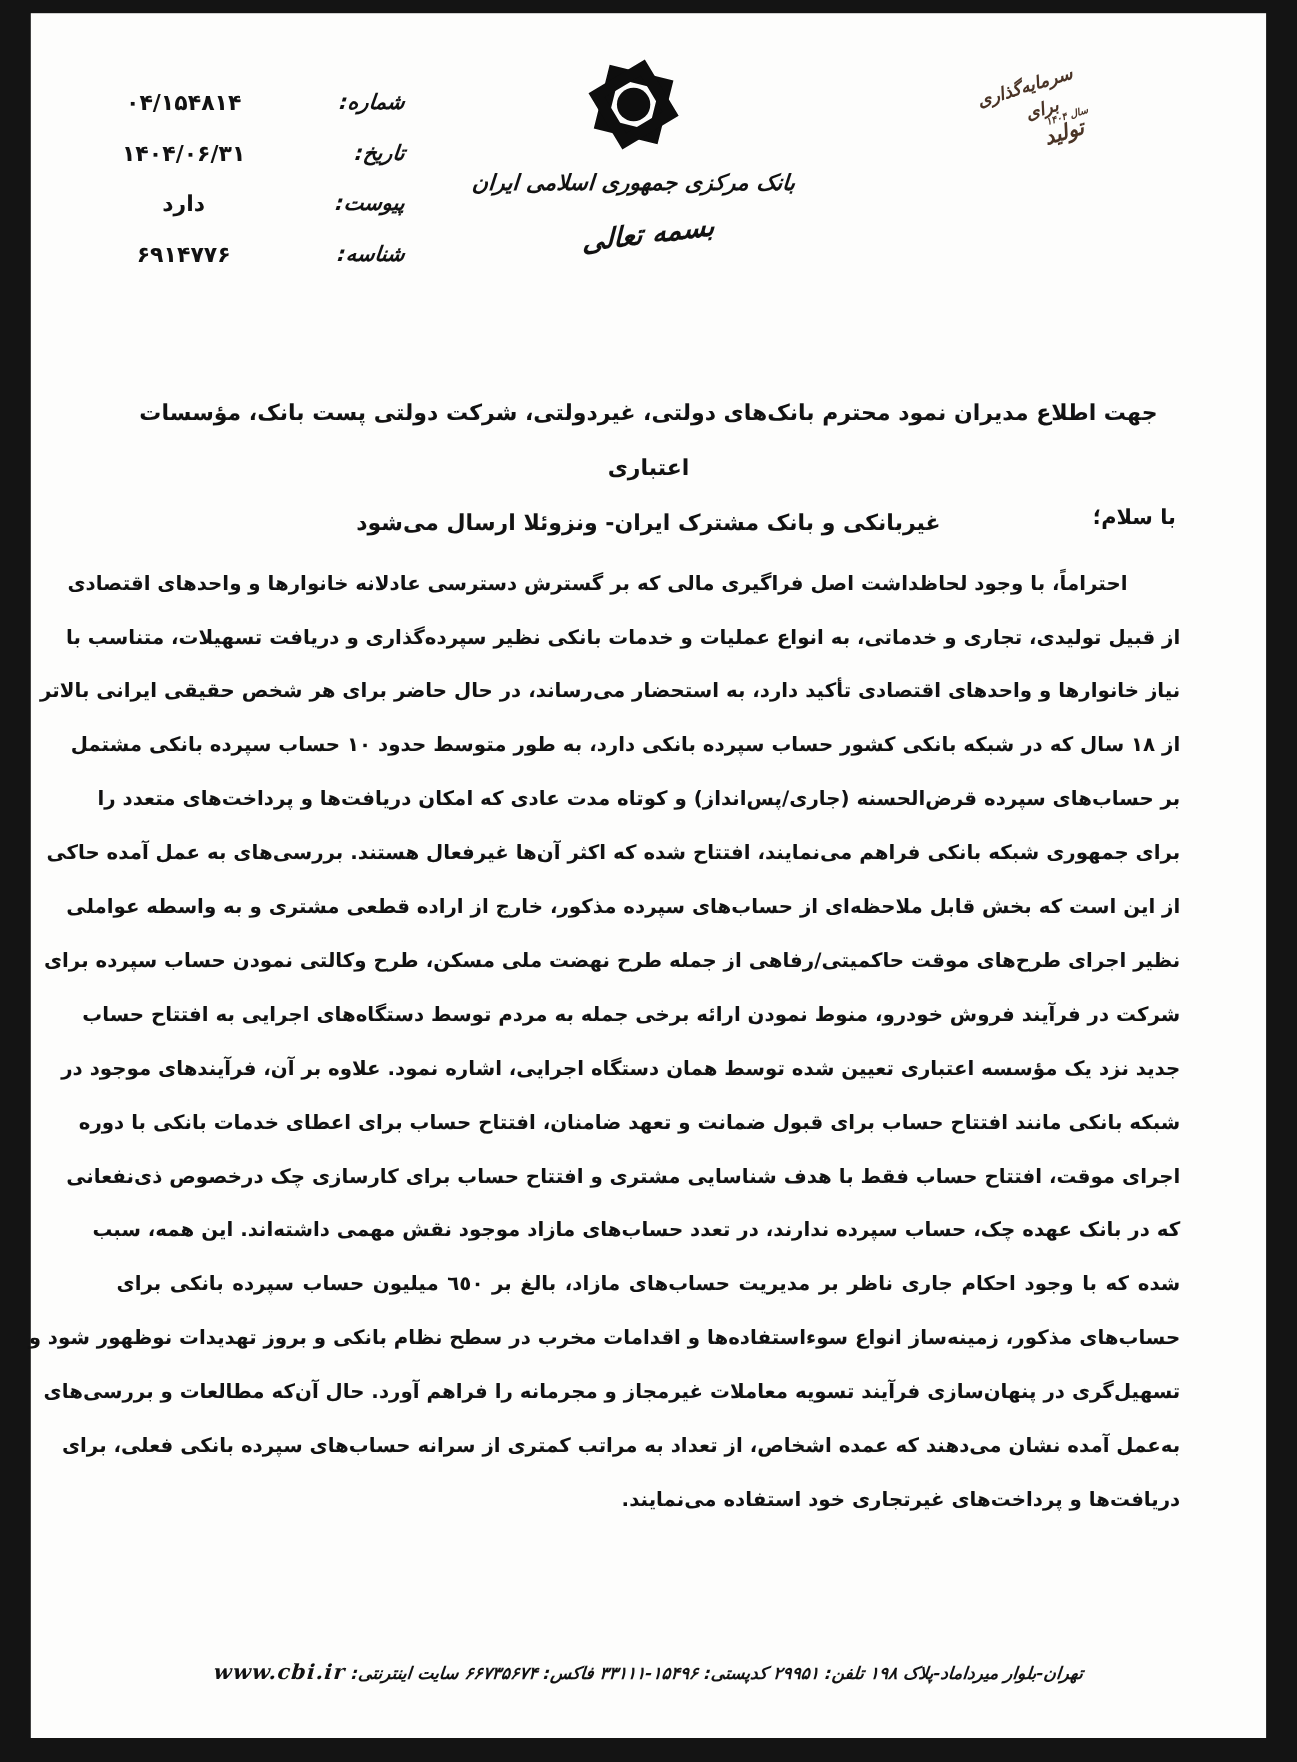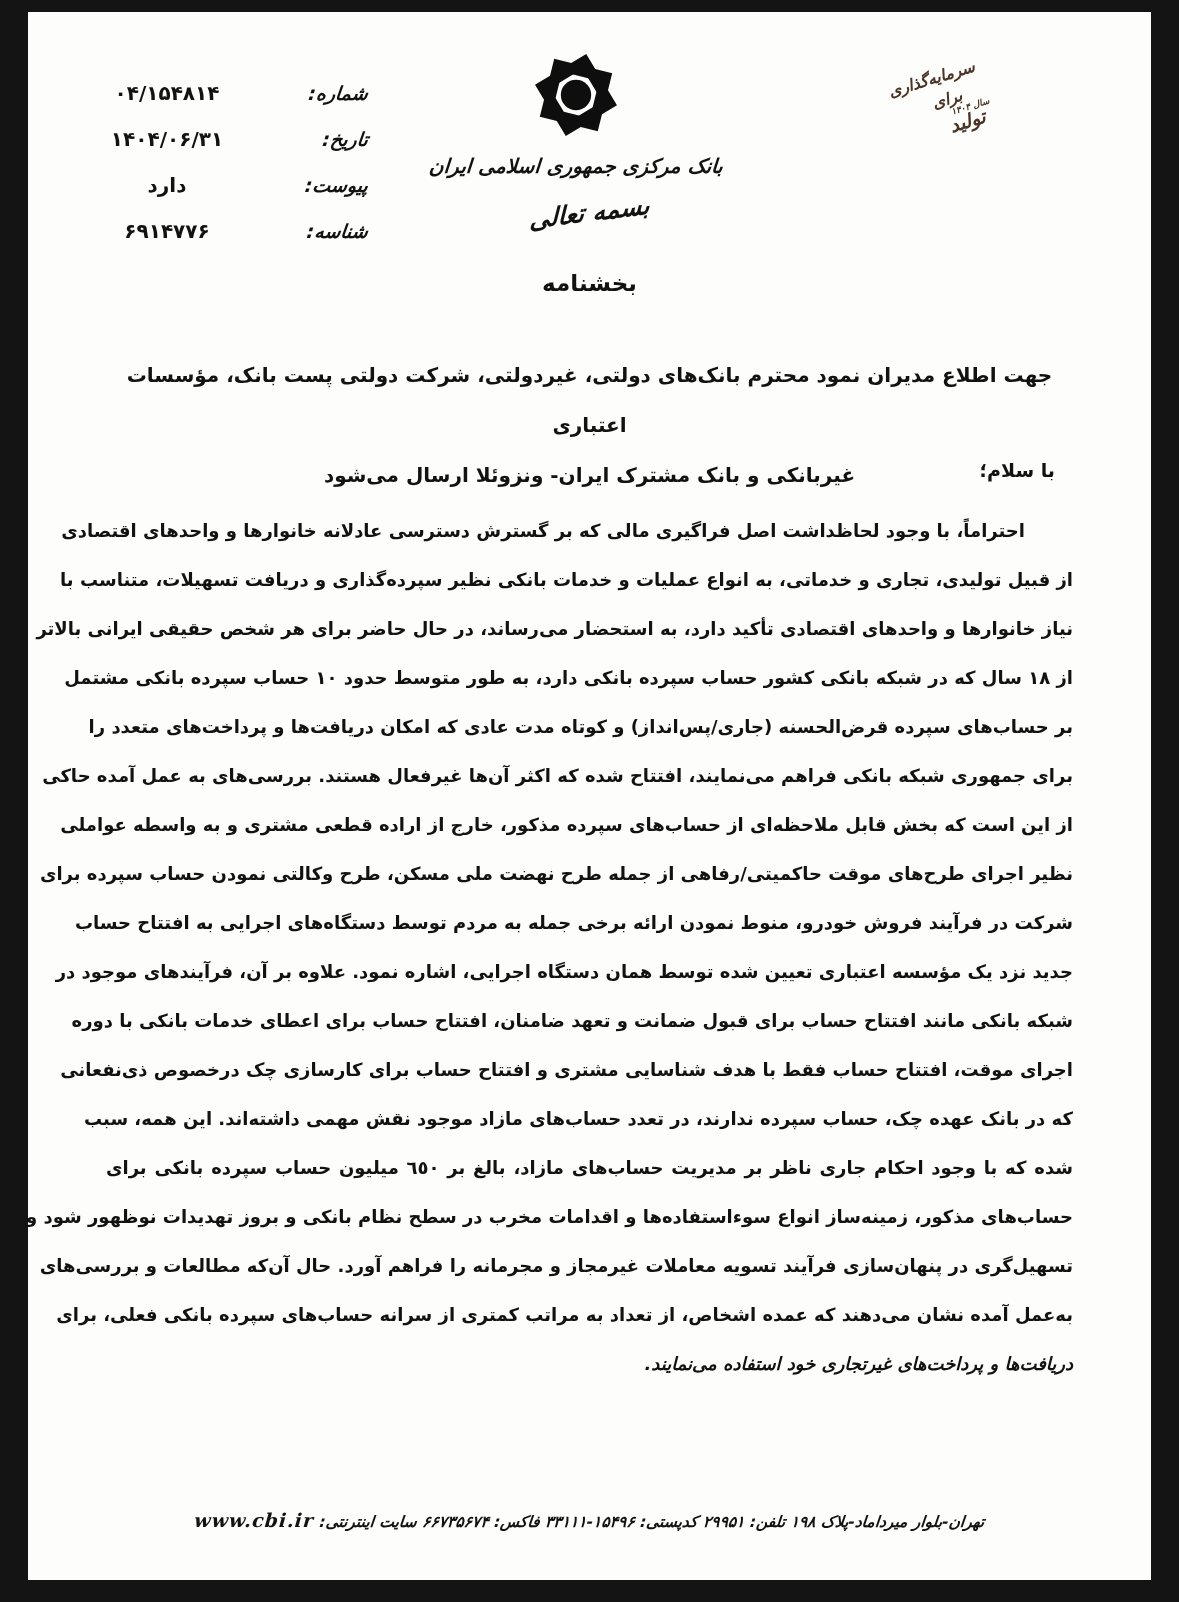--- a/index.html
+++ b/index.html
@@ -70,35 +70,35 @@
   
   .addressee {
     position:absolute; top:338px; left:0; right:0;
     padding:0 95px;
     text-align:center; font-weight:bold; font-size:20px;
   }
   .addr-line { line-height:50px; }
 
   
   .salutation {
-    position:absolute; top:447px; right:96px;
+    position:absolute; top:447px; right:82px;
     font-weight:bold; font-size:19px;
   }
 
   
   .body-text { position:absolute; top:494px; left:78px; right:78px; }
   .body-line {
     height:49px; line-height:49px;
     font-weight:bold; font-size:18px;
     white-space:nowrap;
     text-align:justify; text-align-last:justify;
     text-justify:inter-word;
   }
   .body-line:first-child { padding-right:48px; }
-  .body-line:last-child  { text-align:right; text-align-last:right;font-style:italic; }
+  .body-line:last-child  { text-align:right; text-align-last:right; }
 
   
   .footer {
     position:absolute; top:1497px; left:0; right:0;
     text-align:center;
     font-size:15.5px; font-style:italic; font-weight:bold;
     transform:skewX(-5deg);
   }
   .footer .url {
     font-family:"DejaVu Serif", serif;
@@ -145,21 +145,20 @@
     <div class="sl1">سرمایه‌گذاری</div>
     <div class="sl2">برای</div>
     <div class="sl3">تولید</div>
     <div class="slyear">سال ۱۴۰۴</div>
   </div>
 
   <div class="besmele">
     <span>بسمه تعالی</span>
   </div>
 
-  <h1 class="doctype">بخشنامه</h1>
 
   <div class="addressee">
       <div class="addr-line">جهت اطلاع مدیران نمود محترم بانک‌های دولتی، غیردولتی، شرکت دولتی پست بانک، مؤسسات اعتباری</div>
       <div class="addr-line">غیربانکی و بانک مشترک ایران- ونزوئلا ارسال می‌شود</div>
     </div>
 
   <div class="salutation">با سلام؛</div>
 
   <div class="body-text">
       <div class="body-line">احتراماً، با وجود لحاظداشت اصل فراگیری مالی که بر گسترش دسترسی عادلانه خانوارها و واحدهای اقتصادی</div>

